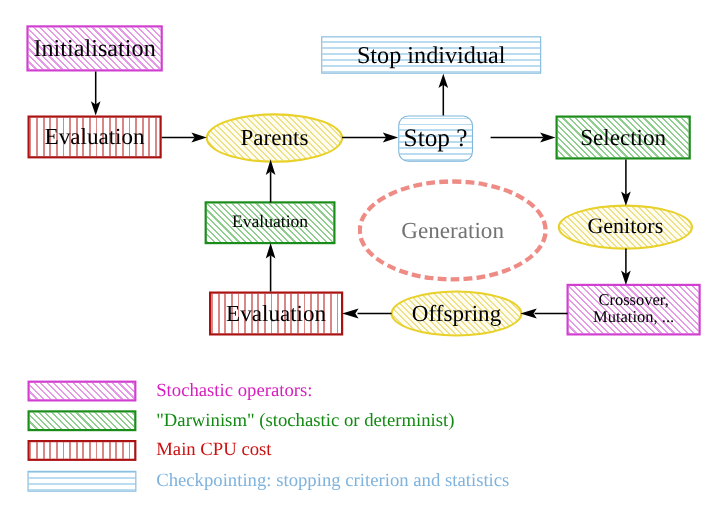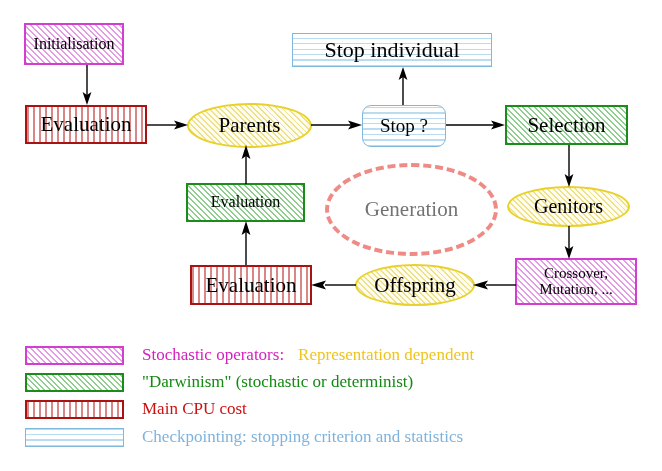--- a/index.html
+++ b/index.html
@@ -62,37 +62,37 @@
   .lg-gold{color:#f0c419;}
   .lg-green{color:#128a12;}
   .lg-red{color:#cc1111;}
   .lg-blue{color:#7fb3dd;}
 </style>
 </head>
 <body>
 
 <div id="stage">
 
-  <div class="node fill-magenta" style="left:24px;top:23px;width:100px;height:42px;font-size:16px;">
+  <div class="node fill-magenta" style="left:24px;top:23px;width:124px;height:42px;font-size:22px;">
     <span>Initialisation</span>
   </div>
 
   <div class="node fill-red" style="left:25px;top:105px;width:122px;height:39px;font-size:21px;">
     <span>Evaluation</span>
   </div>
 
   <div class="node fill-yellow ellipse" style="left:187px;top:103px;width:125px;height:45px;font-size:21px;">
     <span>Parents</span>
   </div>
 
   <div class="node fill-blue" style="left:292px;top:33px;width:200px;height:34px;font-size:22px;">
     <span>Stop individual</span>
   </div>
 
-  <div class="node fill-blue rounded" style="left:362px;top:105px;width:84px;height:42px;font-size:19px;">
+  <div class="node fill-blue rounded" style="left:362px;top:105px;width:68px;height:42px;font-size:23px;">
     <span>Stop ?</span>
   </div>
 
   <div class="node fill-green" style="left:505px;top:105px;width:123px;height:40px;font-size:21px;">
     <span>Selection</span>
   </div>
 
   <div class="node fill-yellow ellipse" style="left:507px;top:186px;width:123px;height:41px;font-size:20px;">
     <span>Genitors</span>
   </div>
@@ -191,21 +191,20 @@
   <div class="arrow" style="left:239px;top:145px;">
     <svg width="14" height="40" viewBox="0 0 14 40">
       <line x1="7" y1="39" x2="7" y2="11" stroke="#000" stroke-width="1.4"></line>
       <polygon points="7,0 2.6,14 7,11 11.4,14" fill="#000"></polygon>
     </svg>
   </div>
 
   <div class="legend-row" style="left:25px;top:345px;">
     <div class="swatch fill-magenta"></div>
     <div class="legend-text lg-magenta">Stochastic operators:</div>
-    <div class="legend-text lg-gold" style="margin-left:14px;">Representation dependent</div>
   </div>
 
   <div class="legend-row" style="left:25px;top:372px;">
     <div class="swatch fill-green"></div>
     <div class="legend-text lg-green">"Darwinism" (stochastic or determinist)</div>
   </div>
 
   <div class="legend-row" style="left:25px;top:399px;">
     <div class="swatch fill-red"></div>
     <div class="legend-text lg-red">Main CPU cost</div>

